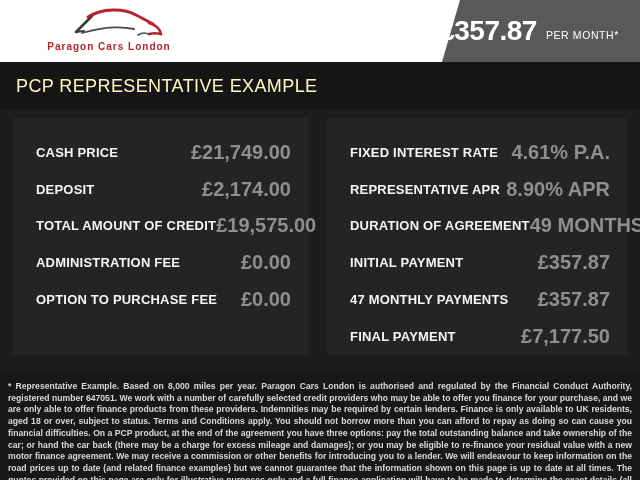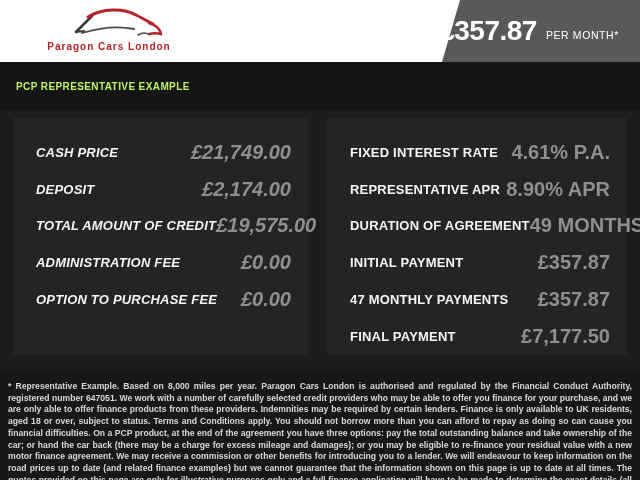--- a/index.html
+++ b/index.html
@@ -53,35 +53,35 @@
 
   
   .title-bar {
     position: absolute; top: 62px; left: 0;
     width: 640px; height: 48px;
     background: #151515;
     display: flex; align-items: center;
     padding-left: 16px;
   }
   .title-bar h1 {
-    color: #bef264; font-size: 10px; font-weight: bold; letter-spacing: 0.4px;
+    color: #fef9c3; font-size: 18px; font-weight: normal; letter-spacing: 0.4px;
   }
 
   
   .content {
     position: absolute; top: 110px; left: 0;
     width: 640px; height: 262px;
     background: #1d1d1d;
   }
   .card {
     position: absolute; top: 8px; height: 237px;
     background: #242424;
     padding: 16px 17px 0 23px;
   }
-  .card-left  { left: 13px;  width: 295px; font-style: italic; }
+  .card-left  { left: 13px;  width: 295px; }
   .card-right { left: 327px; width: 300px; }
   .row {
     height: 36.8px;
     display: flex; align-items: center; justify-content: space-between;
   }
   .row-label {
     color: #f5f5f5; font-size: 13px; font-weight: bold;
     letter-spacing: 0.2px; white-space: nowrap;
   }
   .row-value {

